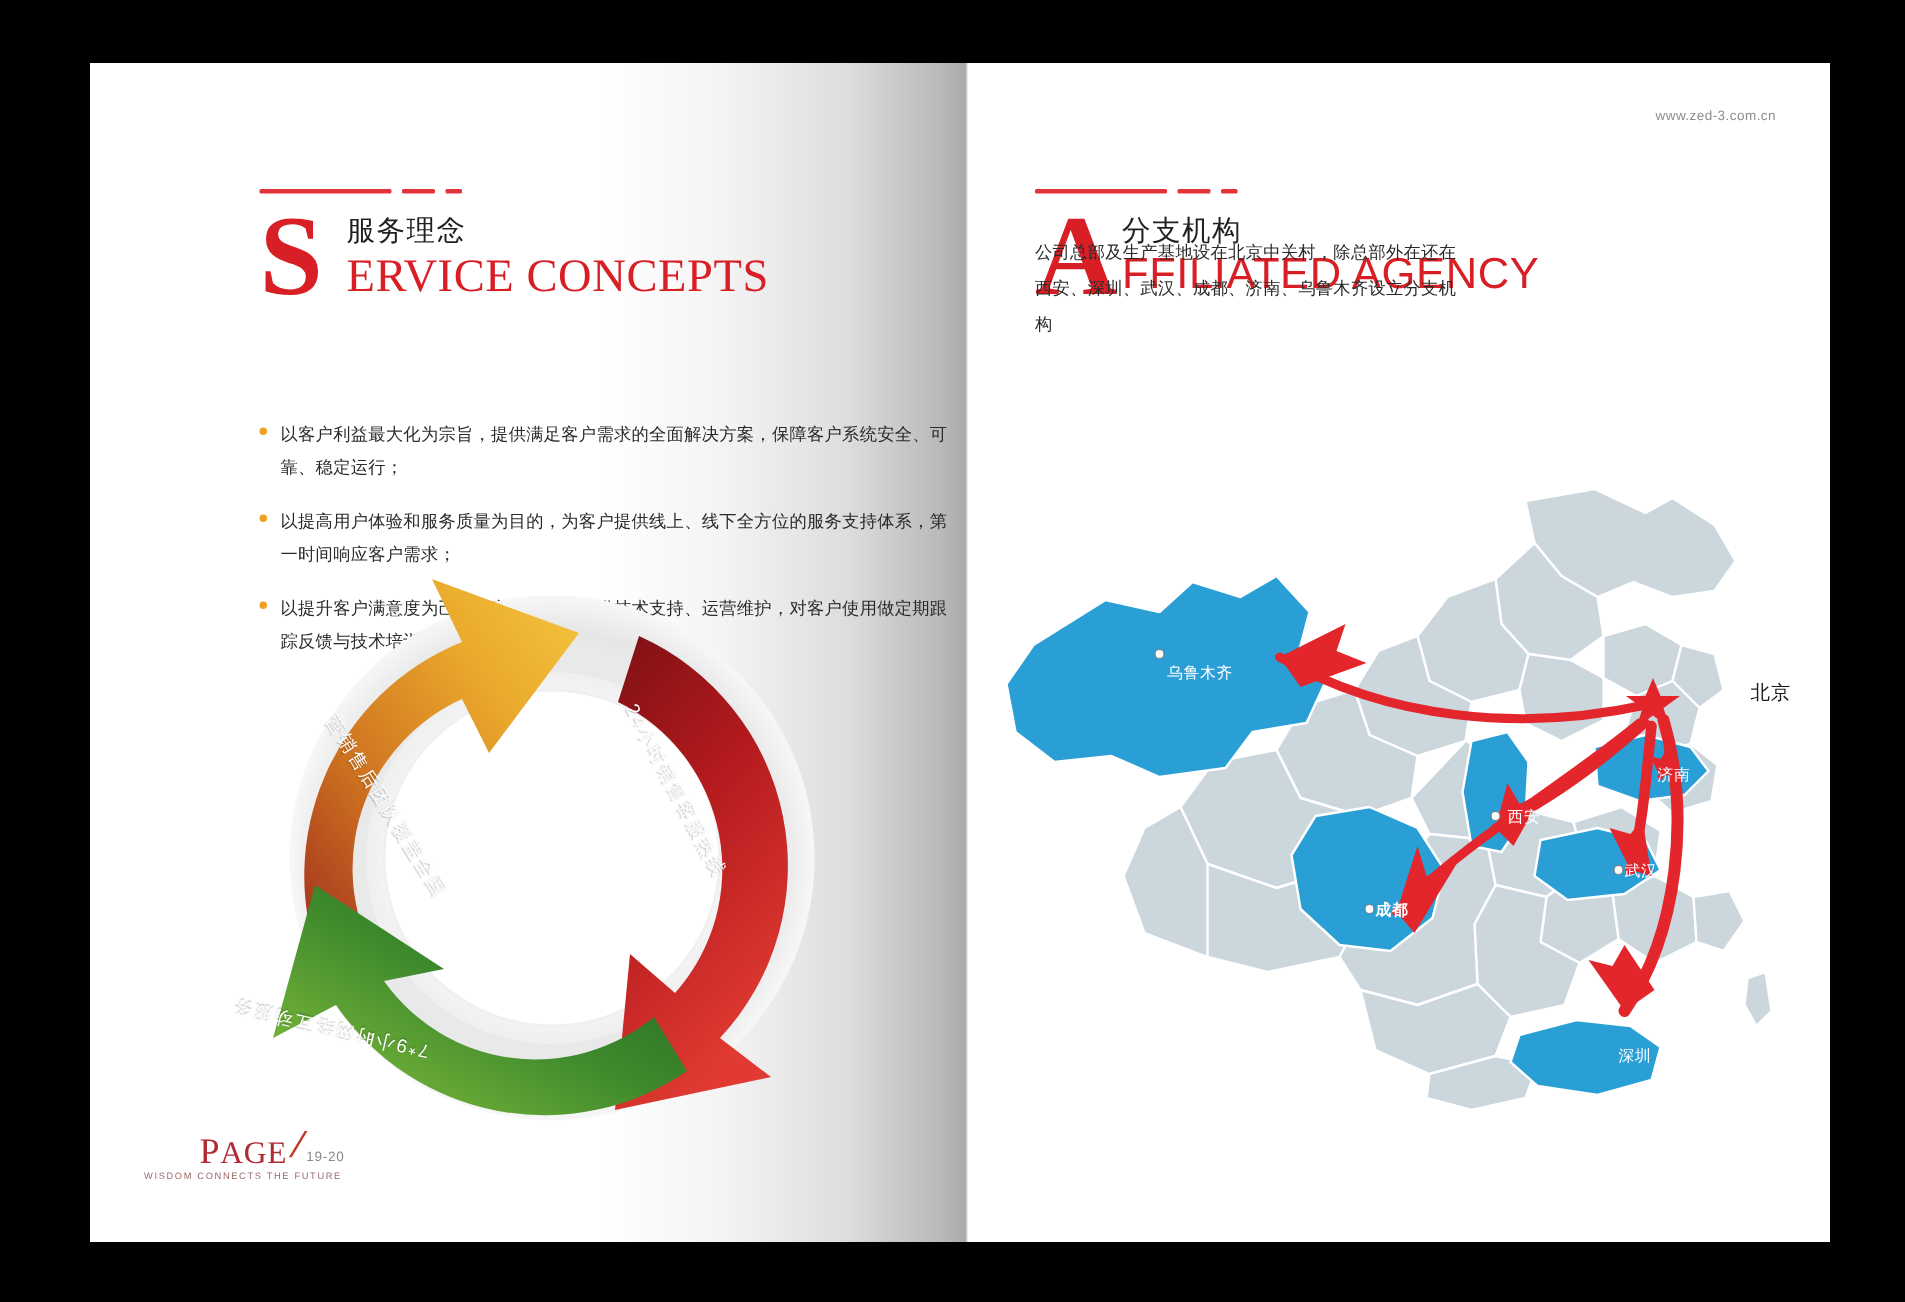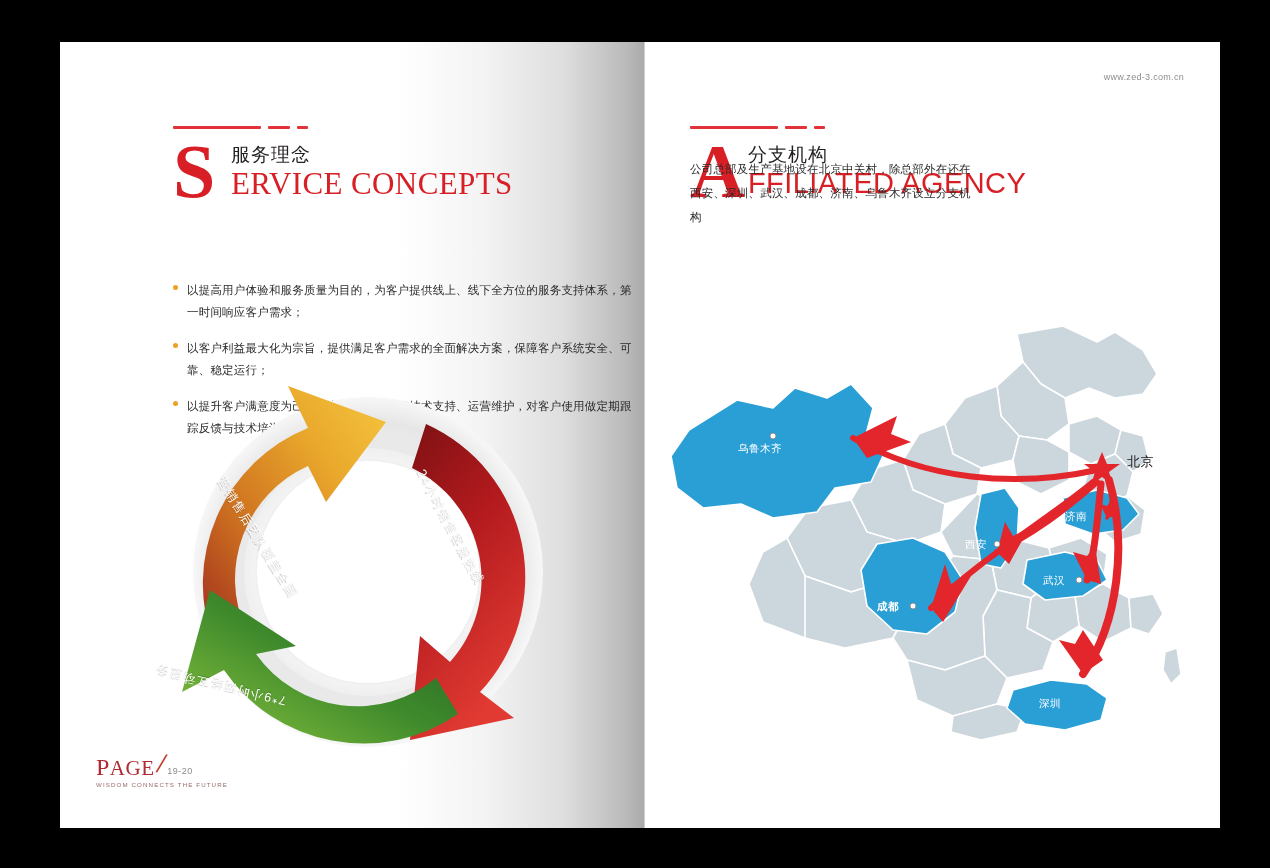--- a/index.html
+++ b/index.html
@@ -98,28 +98,28 @@
   .watermark {
     position:absolute; left:455px; top:343px;
     font-size:36px; color:#2b2b2b; letter-spacing:3px; font-weight:500;
     white-space:nowrap;
   }
 
   
   .map { position:absolute; left:0px; top:270px; width:565px; height:460px; }
   .map svg { width:100%; height:100%; display:block; }
   .map-label {
-    position:absolute; font-size:10.5px; white-space:nowrap; letter-spacing:.5px;
+    position:absolute; font-size:10.5px; white-space:nowrap; letter-spacing:.5px;margin-left:40px;
   }
   .ml-white { color:#ffffff; }
   .ml-dark  { color:#1a1a1a; font-size:13px; }
 
   
   .pagefoot { position:absolute; left:36px; bottom:40px; }
-  .pf-row { display:flex; align-items:flex-end; }
+  .pf-row { display:flex; align-items:flex-end;margin-left:37px; }
   .pf-page {
     font-family:"Liberation Serif", serif; color:#b02a33;
     font-size:21px; letter-spacing:.5px; line-height:20px;
   }
   .pf-slash { color:#c0392b; font-size:24px; margin:0 1px 0 3px; transform:skewX(-18deg); }
   .pf-num { font-size:9px; color:#8a8a8a; margin:0 0 2px 2px; letter-spacing:.5px;text-align:right; }
   .pf-tag { font-size:6.2px; color:#9a6a6a; letter-spacing:1.1px; margin-top:3px; }
 </style>
 </head>
 <body>
@@ -139,25 +139,25 @@
         <div class="title-wrap">
           <span class="bigletter">S</span>
           <div class="cn-title">服务理念</div>
           <div class="en-title">ERVICE CONCEPTS</div>
         </div>
       </div>
 
       <div class="bullets">
         <div class="bullet">
           <span class="dot"></span>
-          <span class="btext">以提高用户体验和服务质量为目的，为客户提供线上、线下全方位的服务支持体系，第一时间响应客户需求；</span>
+          <span class="btext">以客户利益最大化为宗旨，提供满足客户需求的全面解决方案，保障客户系统安全、可靠、稳定运行；</span>
         </div>
         <div class="bullet">
           <span class="dot"></span>
-          <span class="btext">以客户利益最大化为宗旨，提供满足客户需求的全面解决方案，保障客户系统安全、可靠、稳定运行；</span>
+          <span class="btext">以提高用户体验和服务质量为目的，为客户提供线上、线下全方位的服务支持体系，第一时间响应客户需求；</span>
         </div>
         <div class="bullet">
           <span class="dot"></span>
           <span class="btext">以提升客户满意度为己任，定期为客户提供技术支持、运营维护，对客户使用做定期跟踪反馈与技术培训。</span>
         </div>
       </div>
 
       <div class="cycle">
         <svg viewBox="0 0 420 420" xmlns="http://www.w3.org/2000/svg">
           <defs>

